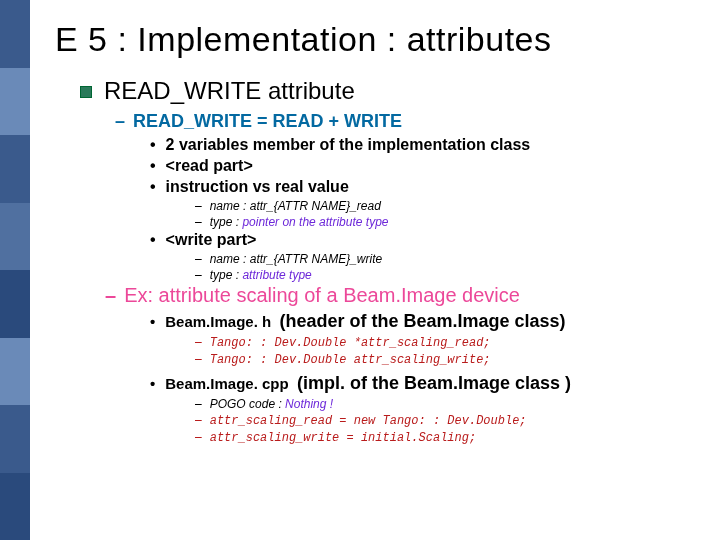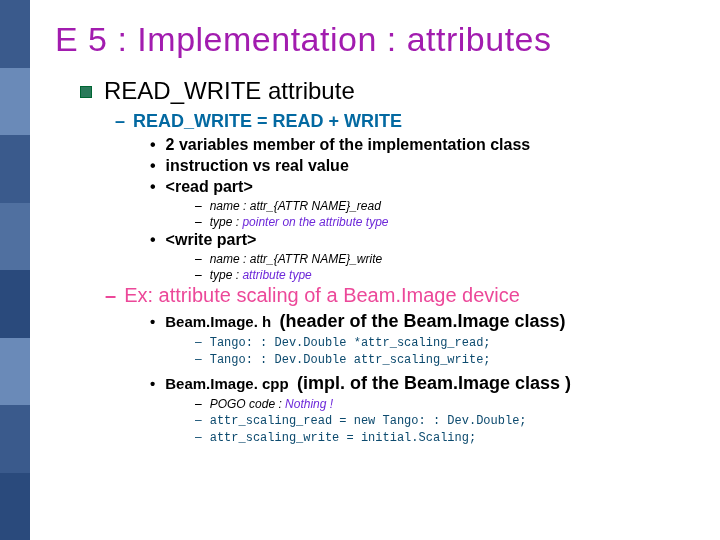--- a/index.html
+++ b/index.html
@@ -21,32 +21,32 @@
   }
   .sidebar .seg { flex: 1; }
   .content {
     position: absolute;
     left: 55px;
     top: 20px;
     right: 12px;
   }
   .title {
     font-size: 34px;
-    color: #a21caf;
+    color: #000000;
     font-weight: 400;
     margin-bottom: 18px;
     letter-spacing: 0.5px;
   }
   .l1 { margin-left: 25px; font-size: 24px; color: #000; margin-bottom: 6px; }
   .l2 { margin-left: 60px; font-size: 18px; color: #0369a1; margin-bottom: 4px; font-family: Arial, sans-serif; font-weight: bold; }
   .l3 { margin-left: 95px; font-size: 16px; color: #000; margin-bottom: 3px; font-family: Arial, sans-serif; font-weight: bold; }
   .l4 { margin-left: 140px; font-size: 12px; color: #000; margin-bottom: 2px; font-family: Arial, sans-serif; font-style: italic; }
   .l2b { margin-left: 50px; font-size: 20px; color: #ec4899; margin-bottom: 4px; }
   .l3b { margin-left: 95px; font-size: 15px; color: #000; margin-bottom: 3px; font-family: Arial, sans-serif; font-weight: bold; }
-  .l4b { margin-left: 140px; font-size: 12px; color: #0c4a6e; margin-bottom: 2px; font-family: "Courier New", monospace; }
+  .l4b { margin-left: 140px; font-size: 12px; color: #b91c1c; margin-bottom: 2px; font-family: "Courier New", monospace; font-style: italic; }
   .sq-bullet {
     display: inline-block;
     width: 12px; height: 12px;
     background: #2a7a5a;
     border: 1px solid #063;
     margin-right: 12px;
     vertical-align: 1px;
   }
   .dash { margin-right: 8px; }
   .dot { margin-right: 10px; }
@@ -71,22 +71,22 @@
 
   <div class="title">E 5 : Implementation : attributes</div>
 
   <div class="l1">
     <span class="sq-bullet"></span><span>READ_WRITE attribute</span>
   </div>
 
   <div class="l2"><span class="dash">–</span><span>READ_WRITE = READ + WRITE</span></div>
 
   <div class="l3"><span class="dot">•</span><span>2 variables member of the implementation class</span></div>
+  <div class="l3"><span class="dot">•</span><span>&lt;read part&gt;</span></div>
   <div class="l3"><span class="dot">•</span><span>instruction vs real value</span></div>
-  <div class="l3"><span class="dot">•</span><span>&lt;read part&gt;</span></div>
 
   <div class="l4"><span class="dash">–</span><span>name : attr_{ATTR NAME}_read</span></div>
   <div class="l4"><span class="dash">–</span><span>type : </span><span class="red">pointer on the attribute type</span></div>
 
   <div class="l3"><span class="dot">•</span><span>&lt;write part&gt;</span></div>
 
   <div class="l4"><span class="dash">–</span><span>name : attr_{ATTR NAME}_write</span></div>
   <div class="l4"><span class="dash">–</span><span>type : </span><span class="red">attribute type</span></div>
 
   <div class="l2b"><span class="dash" style="font-family:Arial,sans-serif;font-weight:bold">–</span><span>Ex: attribute scaling of a Beam.Image device</span></div>

